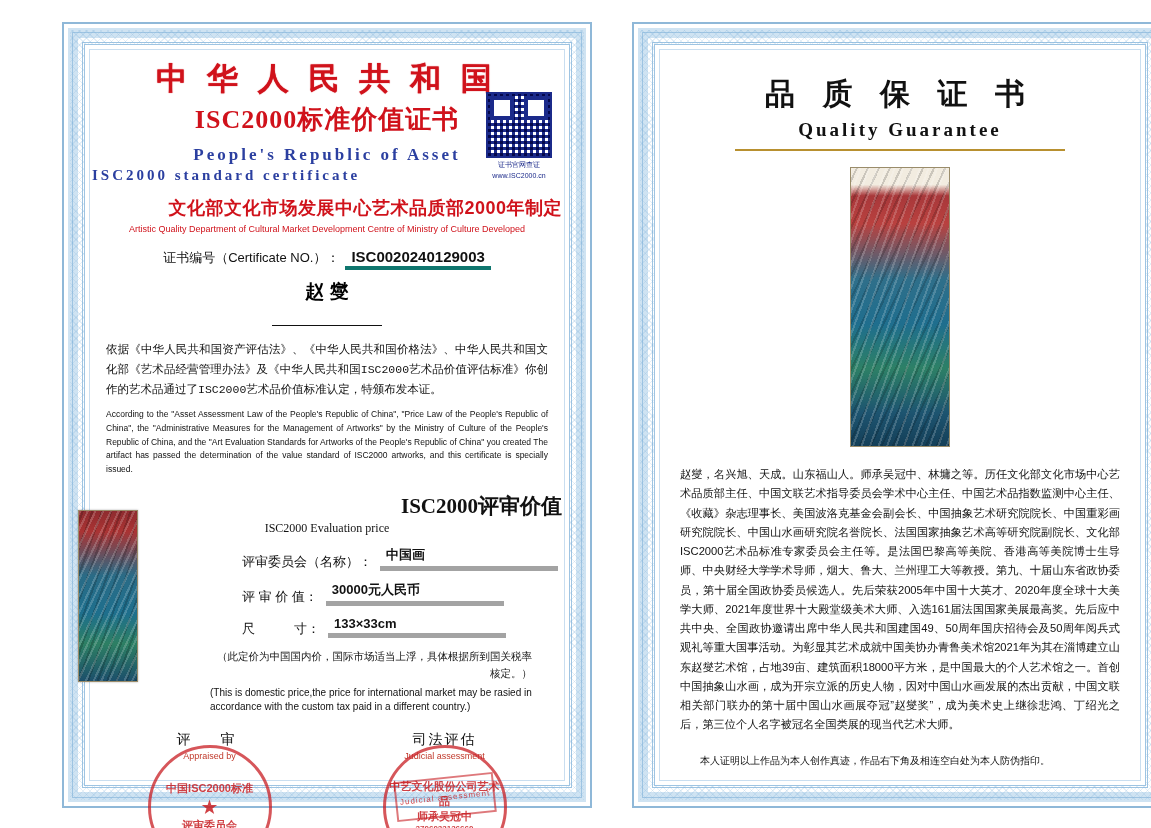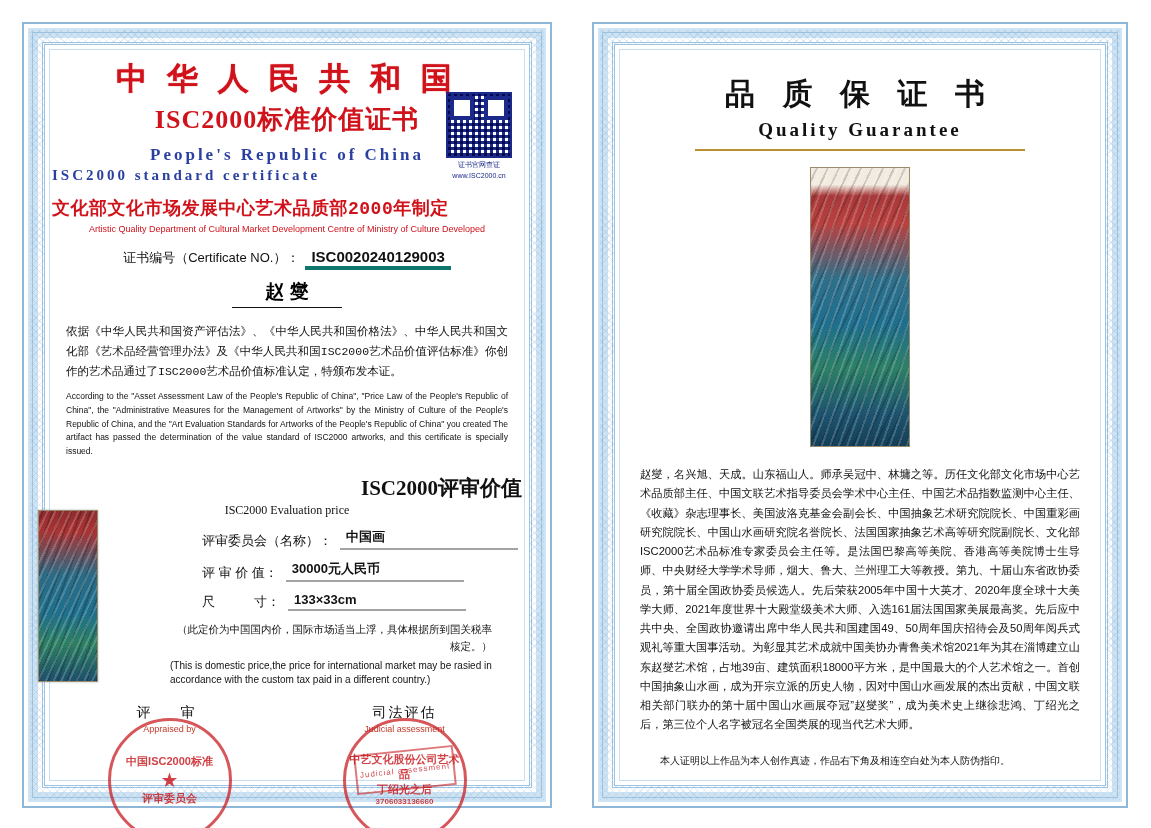--- a/index.html
+++ b/index.html
@@ -8,20 +8,21 @@
     font-family:"Liberation Sans","DejaVu Sans",sans-serif;
     overflow:hidden;
   }
   .page{position:relative;width:1151px;height:828px;display:flex;}
 
   
   .cert{
     position:relative;
     background:#5eead4;
     box-sizing:border-box;
+    margin-left:40px;
   }
   .cert-outer{
     position:absolute;inset:0;
     border:2px solid #8fb8d8;
     background:
       linear-gradient(180deg,#ffffff,#ffffff);
     box-sizing:border-box;
   }
   .cert-band{
     position:absolute;inset:6px;
@@ -76,22 +77,22 @@
     text-align:center;color:#2b3fa0;font-weight:bold;
     font-size:17px;letter-spacing:3px;margin-top:8px;
     font-family:"Liberation Serif","DejaVu Serif",serif;
   }
   .l-title4{
     color:#2b3fa0;font-weight:bold;
     font-size:15px;letter-spacing:3px;margin-top:2px;
     font-family:"Liberation Serif","DejaVu Serif",serif;
   }
   .l-title5{
-    text-align:left;color:#d0121b;font-weight:bold;
-    font-size:18px;margin-top:12px;letter-spacing:.5px;font-family:Liberation Mono, monospace;
+    text-align:right;color:#d0121b;font-weight:bold;
+    font-size:18px;margin-top:12px;letter-spacing:.5px;
   }
   .l-title6{
     text-align:center;color:#d0121b;font-size:9px;margin-top:4px;
   }
 
   .qr-box{
     position:absolute;right:6px;top:40px;width:74px;text-align:center;
   }
   .qr{
     width:62px;height:62px;margin:0 auto;
@@ -110,21 +111,21 @@
   .qr-cap{font-size:7px;color:#1b2a8a;margin-top:2px;line-height:1.3;}
 
   .row-no{
     margin-top:14px;text-align:center;font-size:13px;color:#111;
   }
   .row-no .num{
     font-weight:bold;font-size:15px;border-bottom:4px solid #0f766e;padding:0 6px 1px 6px;margin-left:6px;
   }
   .name-line{
     margin:12px auto 0 auto;width:110px;text-align:center;
-    font-size:19px;font-weight:bold;border-bottom:1px solid #111;padding-bottom:2px;
+    font-size:19px;font-weight:bold;border-bottom:1px solid #111;padding-bottom:20px;
   }
   .para-cn{
     margin:14px 14px 0 14px;font-size:11.5px;color:#111;line-height:1.75;text-align:justify;font-family:Liberation Mono, monospace;
   }
   .para-en{
     margin:8px 14px 0 14px;font-size:8.5px;color:#111;line-height:1.6;text-align:justify;
   }
 
   .eval-title{
     text-align:right;margin-top:16px;font-size:21px;font-weight:bold;color:#111;
@@ -132,21 +133,21 @@
   }
   .eval-sub{
     text-align:center;font-size:12px;color:#111;margin-top:1px;
     font-family:"Liberation Serif","DejaVu Serif",serif;
   }
   .field{
     display:flex;align-items:flex-end;margin:10px 0 0 150px;font-size:13px;color:#111;
   }
   .field .lbl{white-space:nowrap;}
   .field .val{
-    margin-left:8px;border-bottom:2px solid #a3a3a3;min-width:168px;
+    margin-left:8px;border-bottom:5px solid #a3a3a3;min-width:168px;
     font-weight:bold;font-size:13px;padding:0 4px 2px 6px;
   }
   .note-cn{margin:10px 30px 0 118px;font-size:10.5px;line-height:1.6;color:#111;text-align:right;}
   .note-en{margin:4px 30px 0 118px;font-size:10px;line-height:1.45;color:#111;}
 
   .sig-row{display:flex;margin-top:16px;}
   .sig-col{flex:1;text-align:center;position:relative;}
   .sig-h{font-size:14px;letter-spacing:8px;color:#111;}
   .sig-h2{font-size:14px;letter-spacing:2px;color:#111;}
   .sig-en{font-size:9px;color:#c0392b;margin-top:2px;}
@@ -221,21 +222,21 @@
     <div class="cert-outer"></div>
     <div class="cert-band"></div>
     <div class="guilloche"></div>
     <div class="cert-inner"></div>
     <div class="cert-inner2"></div>
 
     <div class="content">
 
       <div class="l-title1">中 华 人 民 共 和 国</div>
       <div class="l-title2">ISC2000标准价值证书</div>
-      <div class="l-title3">People's Republic of China</div>
+      <div class="l-title3">People's Republic of Asset</div>
       <div class="l-title4">ISC2000 standard certificate</div>
 
       <div class="qr-box">
         <div class="qr"></div>
         <div class="qr-cap">证书官网查证</div>
         <div class="qr-cap">www.ISC2000.cn</div>
       </div>
 
       <div class="l-title5">文化部文化市场发展中心艺术品质部2000年制定</div>
       <div class="l-title6">Artistic Quality Department of Cultural Market Development Centre of Ministry of Culture Developed</div>
@@ -276,21 +277,21 @@
             <span>中国ISC2000标准</span>
             <span class="star">★</span>
             <span>评审委员会</span>
           </div>
         </div>
         <div class="sig-col">
           <div class="sig-h2">司法评估</div>
           <div class="sig-en">Judicial assessment</div>
           <div class="stamp">
             <span>中艺文化股份公司艺术品</span>
-            <span>丁绍光之后</span>
+            <span>师承吴冠中</span>
             <span style="font-size:8px">3706033136660</span>
           </div>
           <div class="stamp-sq">Judicial assessment</div>
         </div>
       </div>
 
       <div class="art-left"></div>
     </div>
   </div>
 

